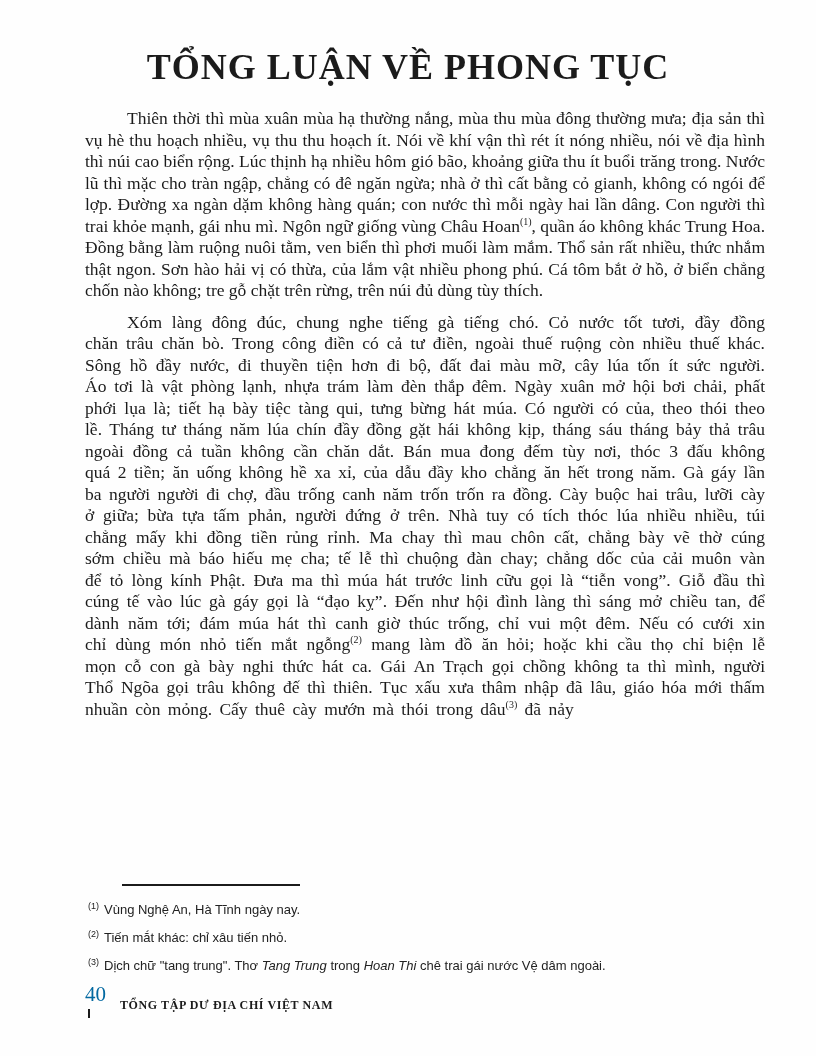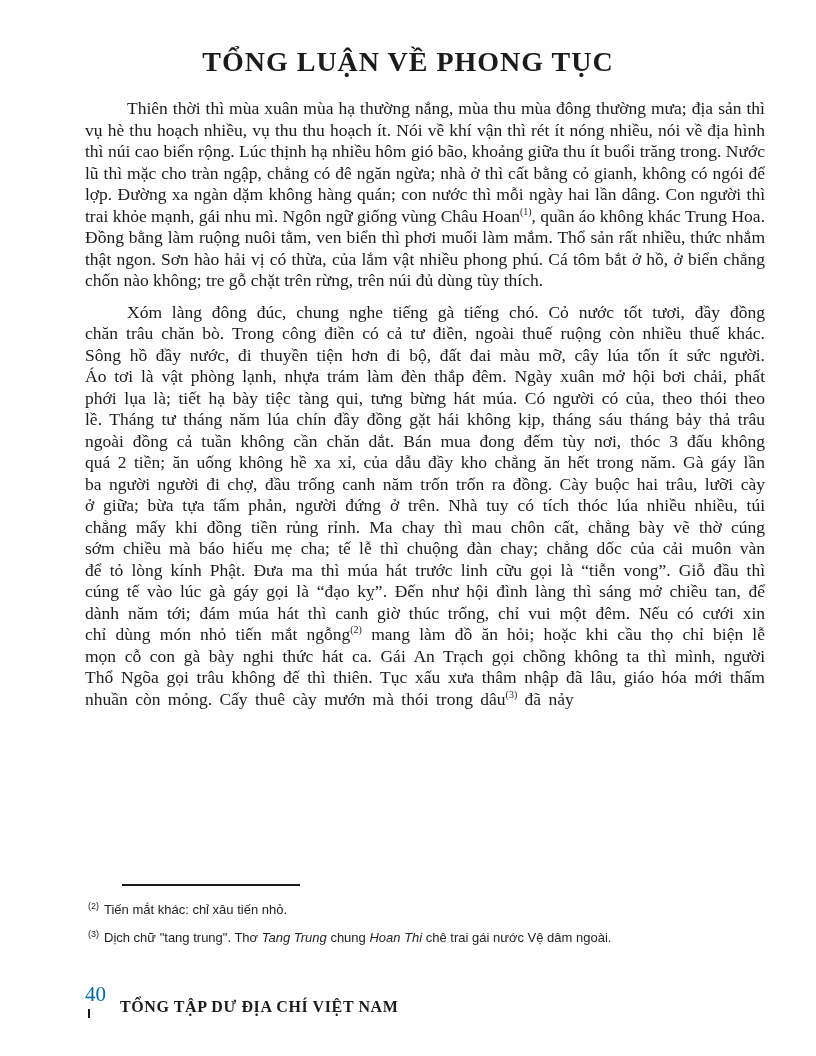--- a/index.html
+++ b/index.html
@@ -10,21 +10,21 @@
     background:#fefefe;
     color:#1b1b1b;
     font-family:"Liberation Serif","DejaVu Serif",serif;
     overflow:hidden;
     box-sizing:border-box;
   }
   .title{
     margin:0;
     padding-top:46px;
     text-align:center;
-    font-size:28px;
+    font-size:36px;
     font-weight:700;
     letter-spacing:1px;
     font-family:"Liberation Serif","DejaVu Serif",serif;
   }
   .body-text{
     margin:20px 51px 0 85px;
     font-size:17.5px;
     line-height:21.5px;
     text-align:justify;
   }
@@ -63,21 +63,21 @@
   .page-number-tick{
     width:2px;height:9px;
     background:#1b1b1b;
     margin:2px 0 0 3px;
   }
   .book-title{
     position:absolute;
     left:35px;top:16px;
     width:400px;
     font-family:"Liberation Serif","DejaVu Serif",serif;
-    font-size:16px;
+    font-size:12px;
     font-weight:700;
     letter-spacing:0.6px;
     white-space:nowrap;
     color:#1b1b1b;
   }
 </style>
 </head>
 <body>
 
 <div class="page">
@@ -85,25 +85,28 @@
   <h1 class="title">TỔNG LUẬN VỀ PHONG TỤC</h1>
 
   <main class="body-text">
     <p><span>Thiên thời thì mùa xuân mùa hạ thường nắng, mùa thu mùa đông thường mưa; địa sản thì vụ hè thu hoạch nhiều, vụ thu thu hoạch ít. Nói về khí vận thì rét ít nóng nhiều, nói về địa hình thì núi cao biển rộng. Lúc thịnh hạ nhiều hôm gió bão, khoảng giữa thu ít buổi trăng trong. Nước lũ thì mặc cho tràn ngập, chẳng có đê ngăn ngừa; nhà ở thì cất bằng cỏ gianh, không có ngói để lợp. Đường xa ngàn dặm không hàng quán; con nước thì mỗi ngày hai lần dâng. Con người thì trai khỏe mạnh, gái nhu mì. Ngôn ngữ giống vùng Châu Hoan</span><sup>(1)</sup><span>, quần áo không khác Trung Hoa. Đồng bằng làm ruộng nuôi tằm, ven biển thì phơi muối làm mắm. Thổ sản rất nhiều, thức nhắm thật ngon. Sơn hào hải vị có thừa, của lắm vật nhiều phong phú. Cá tôm bắt ở hồ, ở biển chẳng chốn nào không; tre gỗ chặt trên rừng, trên núi đủ dùng tùy thích.</span></p>
       <p><span>Xóm làng đông đúc, chung nghe tiếng gà tiếng chó. Cỏ nước tốt tươi, đầy đồng chăn trâu chăn bò. Trong công điền có cả tư điền, ngoài thuế ruộng còn nhiều thuế khác. Sông hồ đầy nước, đi thuyền tiện hơn đi bộ, đất đai màu mỡ, cây lúa tốn ít sức người. Áo tơi là vật phòng lạnh, nhựa trám làm đèn thắp đêm. Ngày xuân mở hội bơi chải, phất phới lụa là; tiết hạ bày tiệc tàng qui, tưng bừng hát múa. Có người có của, theo thói theo lề. Tháng tư tháng năm lúa chín đầy đồng gặt hái không kịp, tháng sáu tháng bảy thả trâu ngoài đồng cả tuần không cần chăn dắt. Bán mua đong đếm tùy nơi, thóc 3 đấu không quá 2 tiền; ăn uống không hề xa xỉ, của dẫu đầy kho chẳng ăn hết trong năm. Gà gáy lần ba người người đi chợ, đầu trống canh năm trốn trốn ra đồng. Cày buộc hai trâu, lưỡi cày ở giữa; bừa tựa tấm phản, người đứng ở trên. Nhà tuy có tích thóc lúa nhiều nhiều, túi chẳng mấy khi đồng tiền rủng rỉnh. Ma chay thì mau chôn cất, chẳng bày vẽ thờ cúng sớm chiều mà báo hiếu mẹ cha; tế lễ thì chuộng đàn chay; chẳng dốc của cải muôn vàn để tỏ lòng kính Phật. Đưa ma thì múa hát trước linh cữu gọi là “tiễn vong”. Giỗ đầu thì cúng tế vào lúc gà gáy gọi là “đạo kỵ”. Đến như hội đình làng thì sáng mở chiều tan, để dành năm tới; đám múa hát thì canh giờ thúc trống, chỉ vui một đêm. Nếu có cưới xin chỉ dùng món nhỏ tiến mắt ngỗng</span><sup>(2)</sup><span> mang làm đồ ăn hỏi; hoặc khi cầu thọ chỉ biện lễ mọn cỗ con gà bày nghi thức hát ca. Gái An Trạch gọi chồng không ta thì mình, người Thổ Ngõa gọi trâu không đế thì thiên. Tục xấu xưa thâm nhập đã lâu, giáo hóa mới thấm nhuần còn mỏng. Cấy thuê cày mướn mà thói trong dâu</span><sup>(3)</sup><span> đã nảy</span></p>
   </main>
 
   <div class="footnotes-block">
     <div class="footnote-rule"></div>
     <div class="footnotes">
+      <p class="footnote">
+          <sup class="fn-marker">(1)</sup><span class="fn-text"><span>Vùng Nghệ An, Hà Tĩnh ngày nay.</span></span>
+        </p>
         <p class="footnote">
           <sup class="fn-marker">(2)</sup><span class="fn-text"><span>Tiến mắt khác: chỉ xâu tiến nhỏ.</span></span>
         </p>
         <p class="footnote">
-          <sup class="fn-marker">(3)</sup><span class="fn-text"><span>Dịch chữ "tang trung". Thơ </span><span style="font-style: italic;">Tang Trung</span><span> chung </span><span style="font-style: italic;">Hoan Thi</span><span> chê trai gái nước Vệ dâm ngoài.</span></span>
+          <sup class="fn-marker">(3)</sup><span class="fn-text"><span>Dịch chữ "tang trung". Thơ </span><span style="font-style: italic;">Tang Trung</span><span> trong </span><span style="font-style: italic;">Hoan Thi</span><span> chê trai gái nước Vệ dâm ngoài.</span></span>
         </p>
     </div>
   </div>
 
   <div class="page-footer">
     <div class="page-number">40</div>
     <div class="page-number-tick"></div>
     <div class="book-title">TỔNG TẬP DƯ ĐỊA CHÍ VIỆT NAM</div>
   </div>
 

